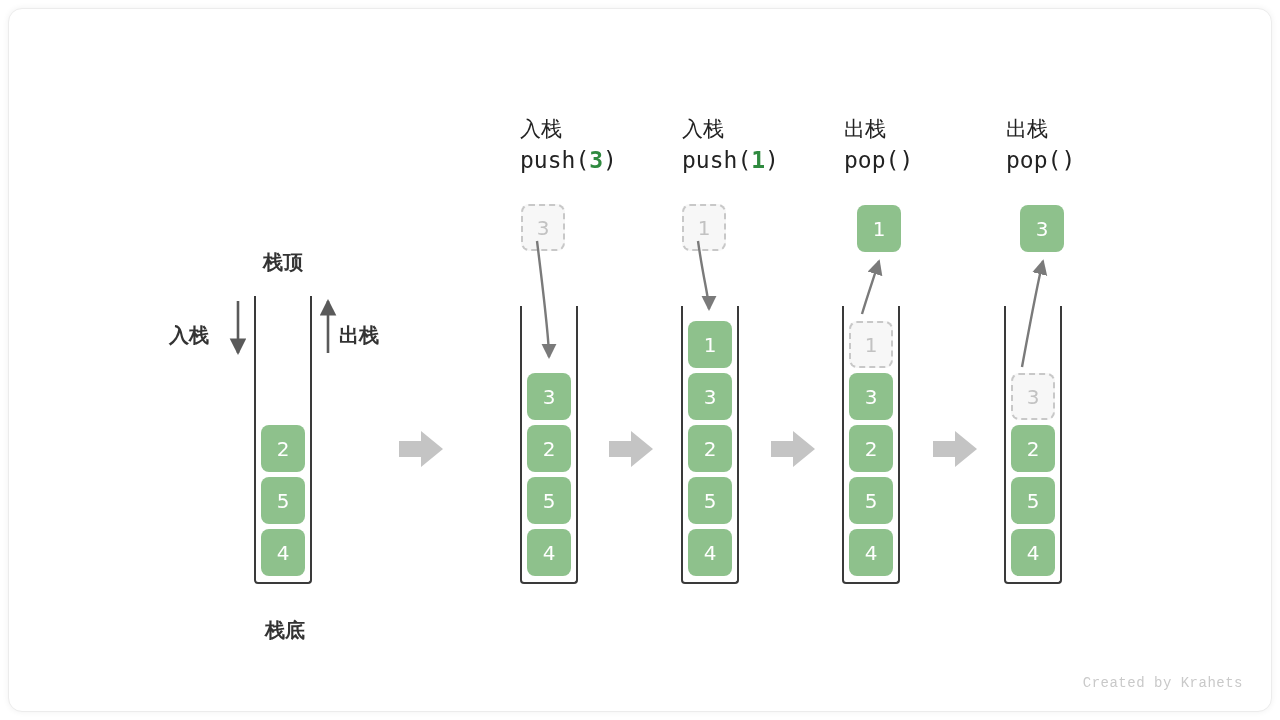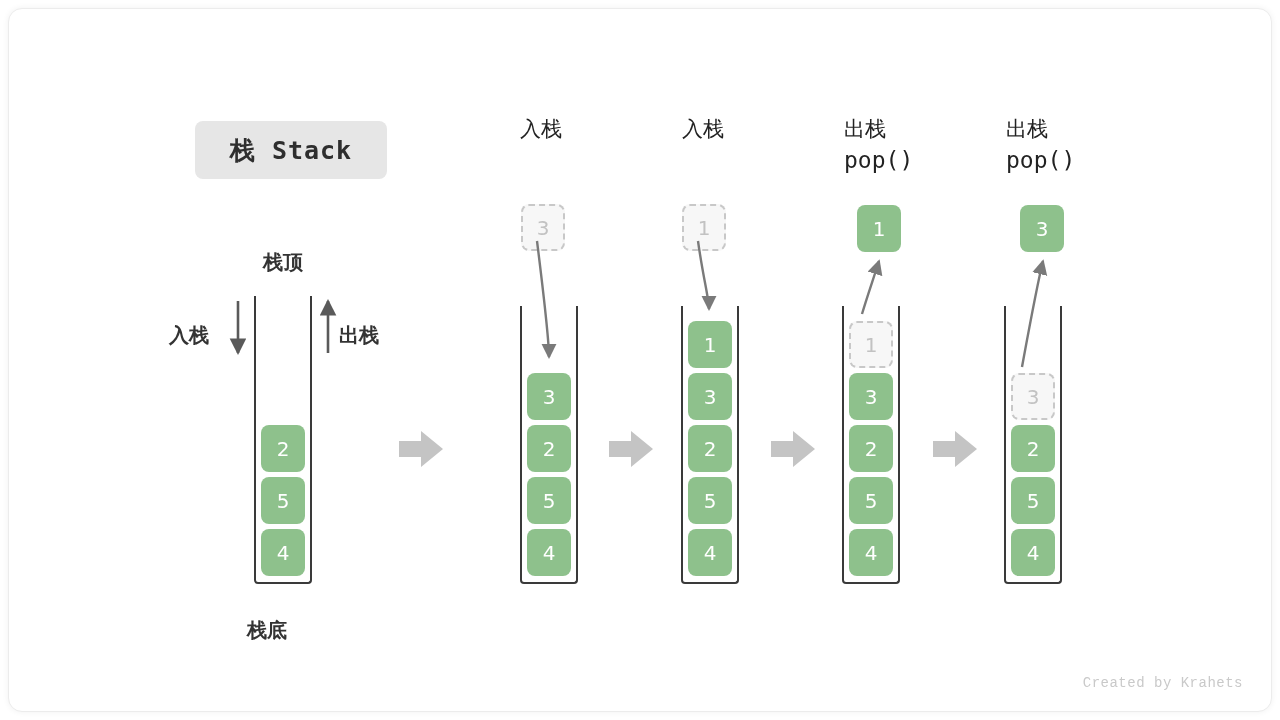--- a/index.html
+++ b/index.html
@@ -135,48 +135,49 @@
     font-size: 14px;
     color: #c9c9c9;
     letter-spacing: 0.5px;
   }
 </style>
 </head>
 <body>
 
 <div class="card">
 
-  <div class="title-badge">栈 Stack</div>
 
   <div class="cn-label" style="left:254px; top:240px;">栈顶</div>
-  <div class="cn-label" style="left:238px; top:608px;">栈底</div>
+  <div class="cn-label" style="left:256px; top:608px;">栈底</div>
   <div class="cn-label" style="left:160px; top:313px;">入栈</div>
   <div class="cn-label" style="left:330px; top:313px;">出栈</div>
 
   <div class="stack-col">
     <div class="stack-frame" style="left:245px; top:287px; width:58px; height:288px;"></div>
     <div class="cell filled" style="left:252px; top:416px;">2</div>
     <div class="cell filled" style="left:252px; top:468px;">5</div>
     <div class="cell filled" style="left:252px; top:520px;">4</div>
   </div>
 
   <div class="op-caption" style="left:511px; top:105px;">
     <span class="op-cn">入栈</span>
+    <span class="op-code"><span>push(</span><span class="op-arg">3</span><span>)</span></span>
   </div>
   <div class="stack-col">
     <div class="cell ghost" style="left:512px; top:195px;">3</div>
     <div class="stack-frame" style="left:511px; top:297px; width:58px; height:278px;"></div>
     <div class="cell filled" style="left:518px; top:364px;">3</div>
     <div class="cell filled" style="left:518px; top:416px;">2</div>
     <div class="cell filled" style="left:518px; top:468px;">5</div>
     <div class="cell filled" style="left:518px; top:520px;">4</div>
   </div>
 
   <div class="op-caption" style="left:673px; top:105px;">
     <span class="op-cn">入栈</span>
+    <span class="op-code"><span>push(</span><span class="op-arg">1</span><span>)</span></span>
   </div>
   <div class="stack-col">
     <div class="cell ghost" style="left:673px; top:195px;">1</div>
     <div class="stack-frame" style="left:672px; top:297px; width:58px; height:278px;"></div>
     <div class="cell filled" style="left:679px; top:312px;">1</div>
     <div class="cell filled" style="left:679px; top:364px;">3</div>
     <div class="cell filled" style="left:679px; top:416px;">2</div>
     <div class="cell filled" style="left:679px; top:468px;">5</div>
     <div class="cell filled" style="left:679px; top:520px;">4</div>
   </div>

